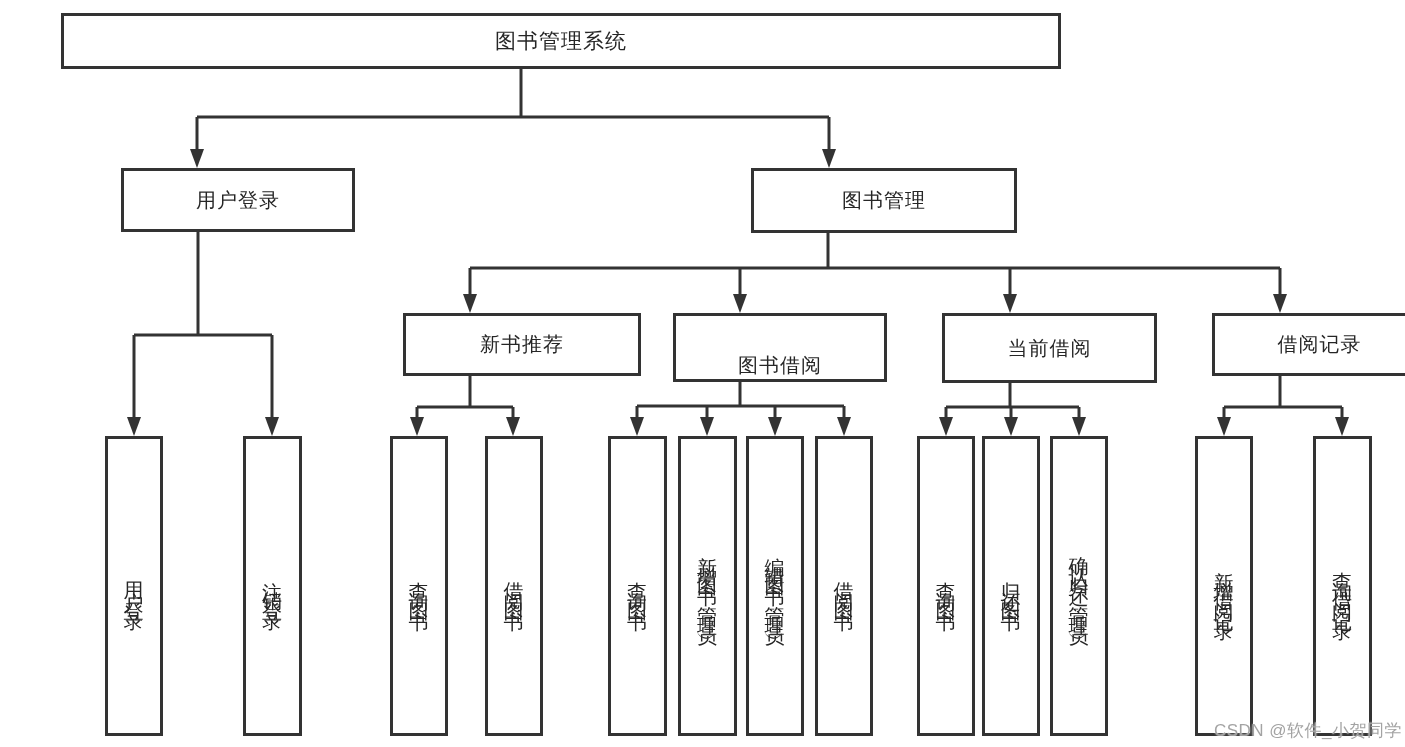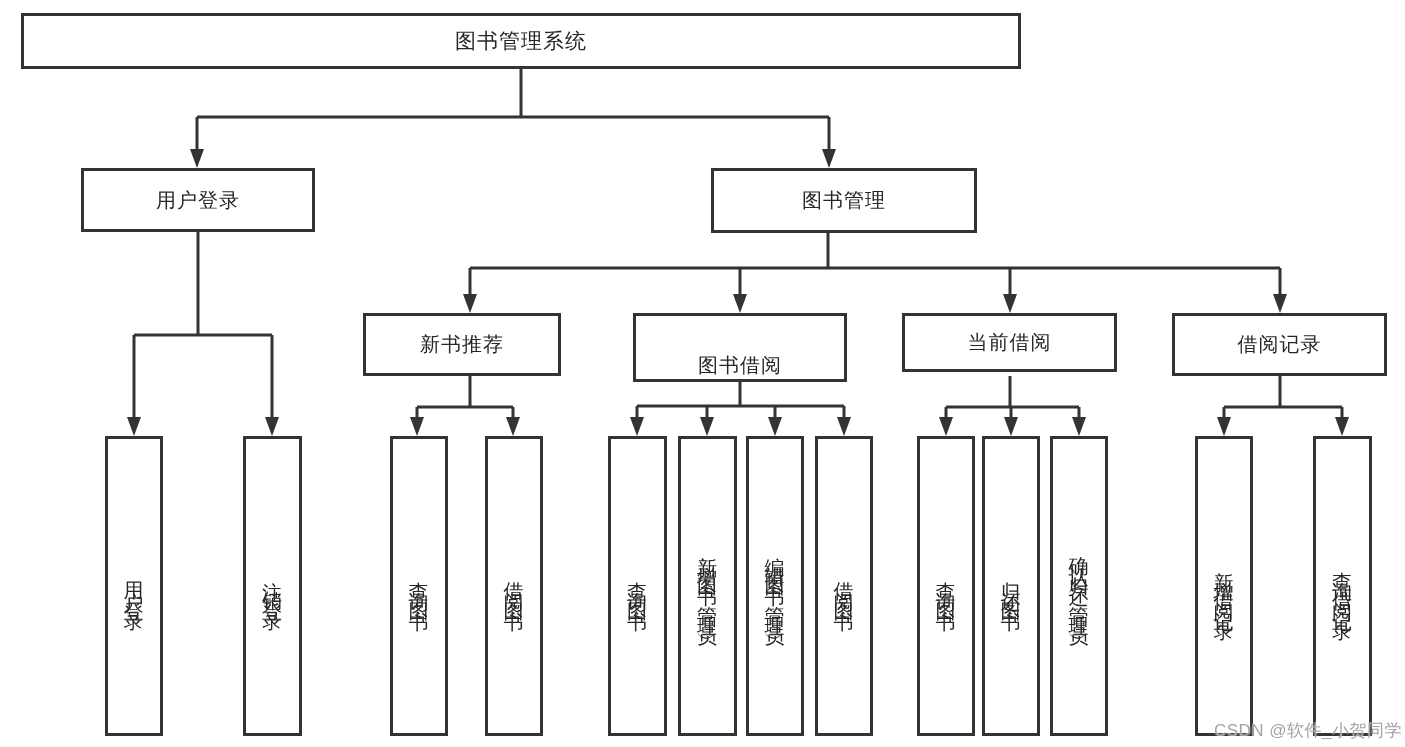--- a/index.html
+++ b/index.html
@@ -34,20 +34,21 @@
     background:var(--box-fill);
     border:3px solid var(--box-border);
     display:flex;
     align-items:center;
     justify-content:center;
     color:var(--text);
     font-size:20px;
     letter-spacing:1px;
     z-index:2;
     white-space:nowrap;
+    margin-left:40px;
   }
   .node.root{font-size:21px;}
   .leaf{
     position:absolute;
     box-sizing:border-box;
     background:var(--box-fill);
     border:3px solid var(--box-border);
     display:flex;
     align-items:center;
     justify-content:center;
@@ -138,27 +139,27 @@
     <span>图书管理系统</span>
   </div>
 
   <div class="node" style="left:81px;top:168px;width:234px;height:64px;">
     <span>用户登录</span>
   </div>
   <div class="node" style="left:711px;top:168px;width:266px;height:65px;">
     <span>图书管理</span>
   </div>
 
-  <div class="node" style="left:363px;top:313px;width:198px;height:63px;">
+  <div class="node" style="left:363px;top:313px;width:238px;height:63px;">
     <span>新书推荐</span>
   </div>
   <div class="node" style="left:633px;top:313px;width:214px;height:69px;align-items:flex-end;">
     <span>图书借阅</span>
   </div>
-  <div class="node" style="left:902px;top:313px;width:215px;height:59px;justify-content:center;">
+  <div class="node" style="left:902px;top:313px;width:215px;height:70px;justify-content:center;">
     <span>当前借阅</span>
   </div>
   <div class="node" style="left:1172px;top:313px;width:215px;height:63px;">
     <span>借阅记录</span>
   </div>
 
   <div class="leaf" style="left:105px;top:436px;width:58px;height:300px;">
     <span>用户登录</span>
   </div>
   <div class="leaf" style="left:243px;top:436px;width:59px;height:300px;">

